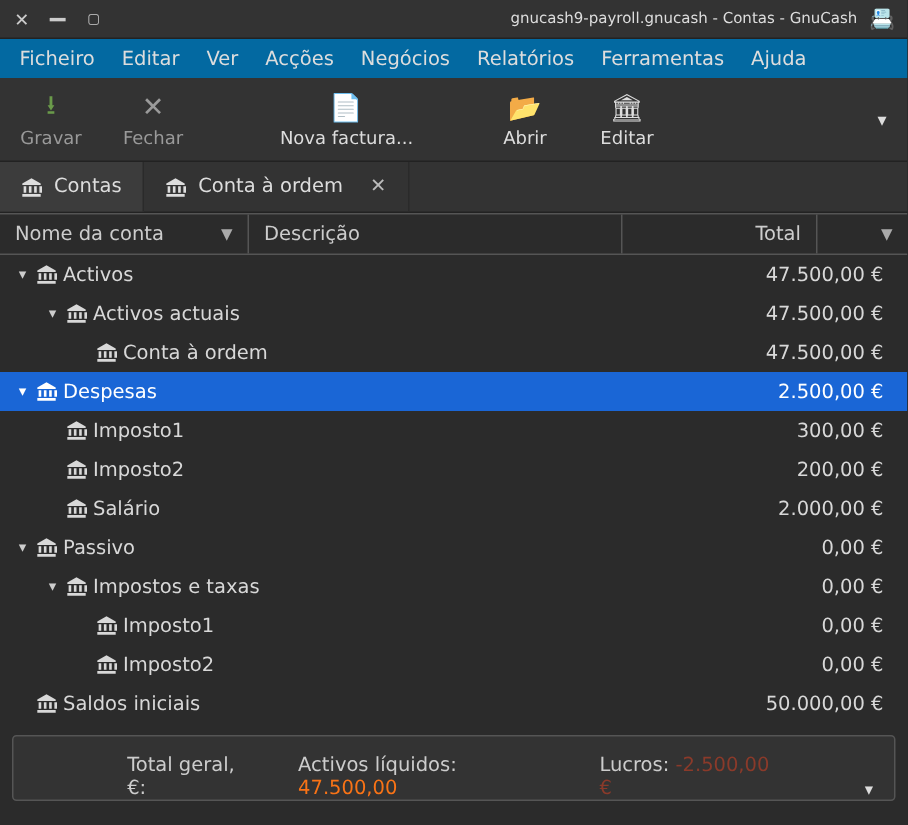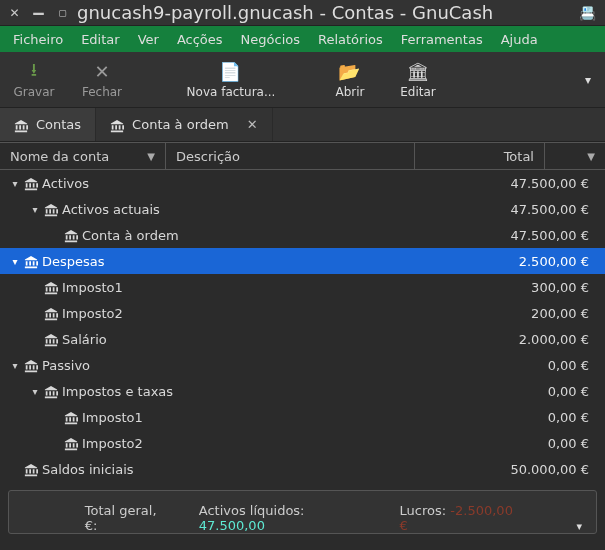--- a/index.html
+++ b/index.html
@@ -13,25 +13,25 @@
     --border:#1a1a1a;
     --red:#8a3a2a;
   }
   *{box-sizing:border-box;font-family:"DejaVu Sans",Arial,sans-serif;}
   body{margin:0;background:var(--bg0);color:var(--fg);width:605px;height:550px;overflow:hidden;font-size:13px;}
   
   
   .titlebar{display:flex;align-items:center;height:26px;background:#333;border-bottom:1px solid #222;}
   .titlebar .wbuttons{display:flex;gap:11px;padding:0 8px;}
   .titlebar .wbtn{width:13px;height:13px;display:flex;align-items:center;justify-content:center;color:#ccc;font-size:12px;font-weight:bold;}
-  .titlebar .title{flex:1;text-align:left;color:#ddd;font-size:18px;}
+  .titlebar .title{flex:1;text-align:right;color:#ddd;font-size:10px;}
   .titlebar .tray{padding:0 8px;font-size:14px;}
   
   
-  .menubar{display:flex;align-items:center;height:26px;background:#15803d;padding:0 4px;gap:0;}
+  .menubar{display:flex;align-items:center;height:26px;background:#0369a1;padding:0 4px;gap:0;}
   .menubar .mitem{padding:4px 9px;color:#ddd;cursor:pointer;}
   
   
   .toolbar{display:flex;align-items:center;height:56px;background:#333;border-bottom:1px solid #222;}
   .tbtn{display:flex;flex-direction:column;align-items:center;justify-content:center;min-width:68px;height:100%;padding:4px 10px;color:var(--fg-dim);cursor:pointer;}
   .tbtn.enabled{color:#ddd;}
   .tbtn .ticon{font-size:18px;height:22px;display:flex;align-items:center;}
   .tbtn .tlabel{font-size:12px;margin-top:2px;}
   .toolbar .spacer{flex:1;}
   .toolbar .more{padding:0 14px;font-size:12px;color:#ddd;}
@@ -59,21 +59,21 @@
   .row .exp{width:14px;text-align:center;font-size:10px;color:#ccc;cursor:pointer;flex-shrink:0;}
   .row.selected .exp{color:#fff;}
   .row .aicon{width:18px;text-align:center;font-size:13px;flex-shrink:0;}
   .row .aname{flex:1;padding-left:2px;}
   .row .atotal{width:178px;text-align:right;padding-right:10px;}
   .indent{flex-shrink:0;}
   
   
   .summary{height:44px;margin:8px;border:1px solid #555;border-radius:3px;background:#333;display:flex;align-items:flex-end;padding:0 14px;gap:26px;font-size:13px;}
   .summary .slabel{color:#ccc;}
-  .summary .sval{color:#5eead4;}
+  .summary .sval{color:#f97316;}
   .summary .sneg{color:var(--red);}
   .summary .sspacer{flex:1;}
   .summary::before{content:"";width:36px;}
   .summary .more2{font-size:11px;color:#ddd;}
   
   svg.bank{width:14px;height:14px;fill:currentColor;vertical-align:middle;}
 </style>
 </head>
 <body>
 

